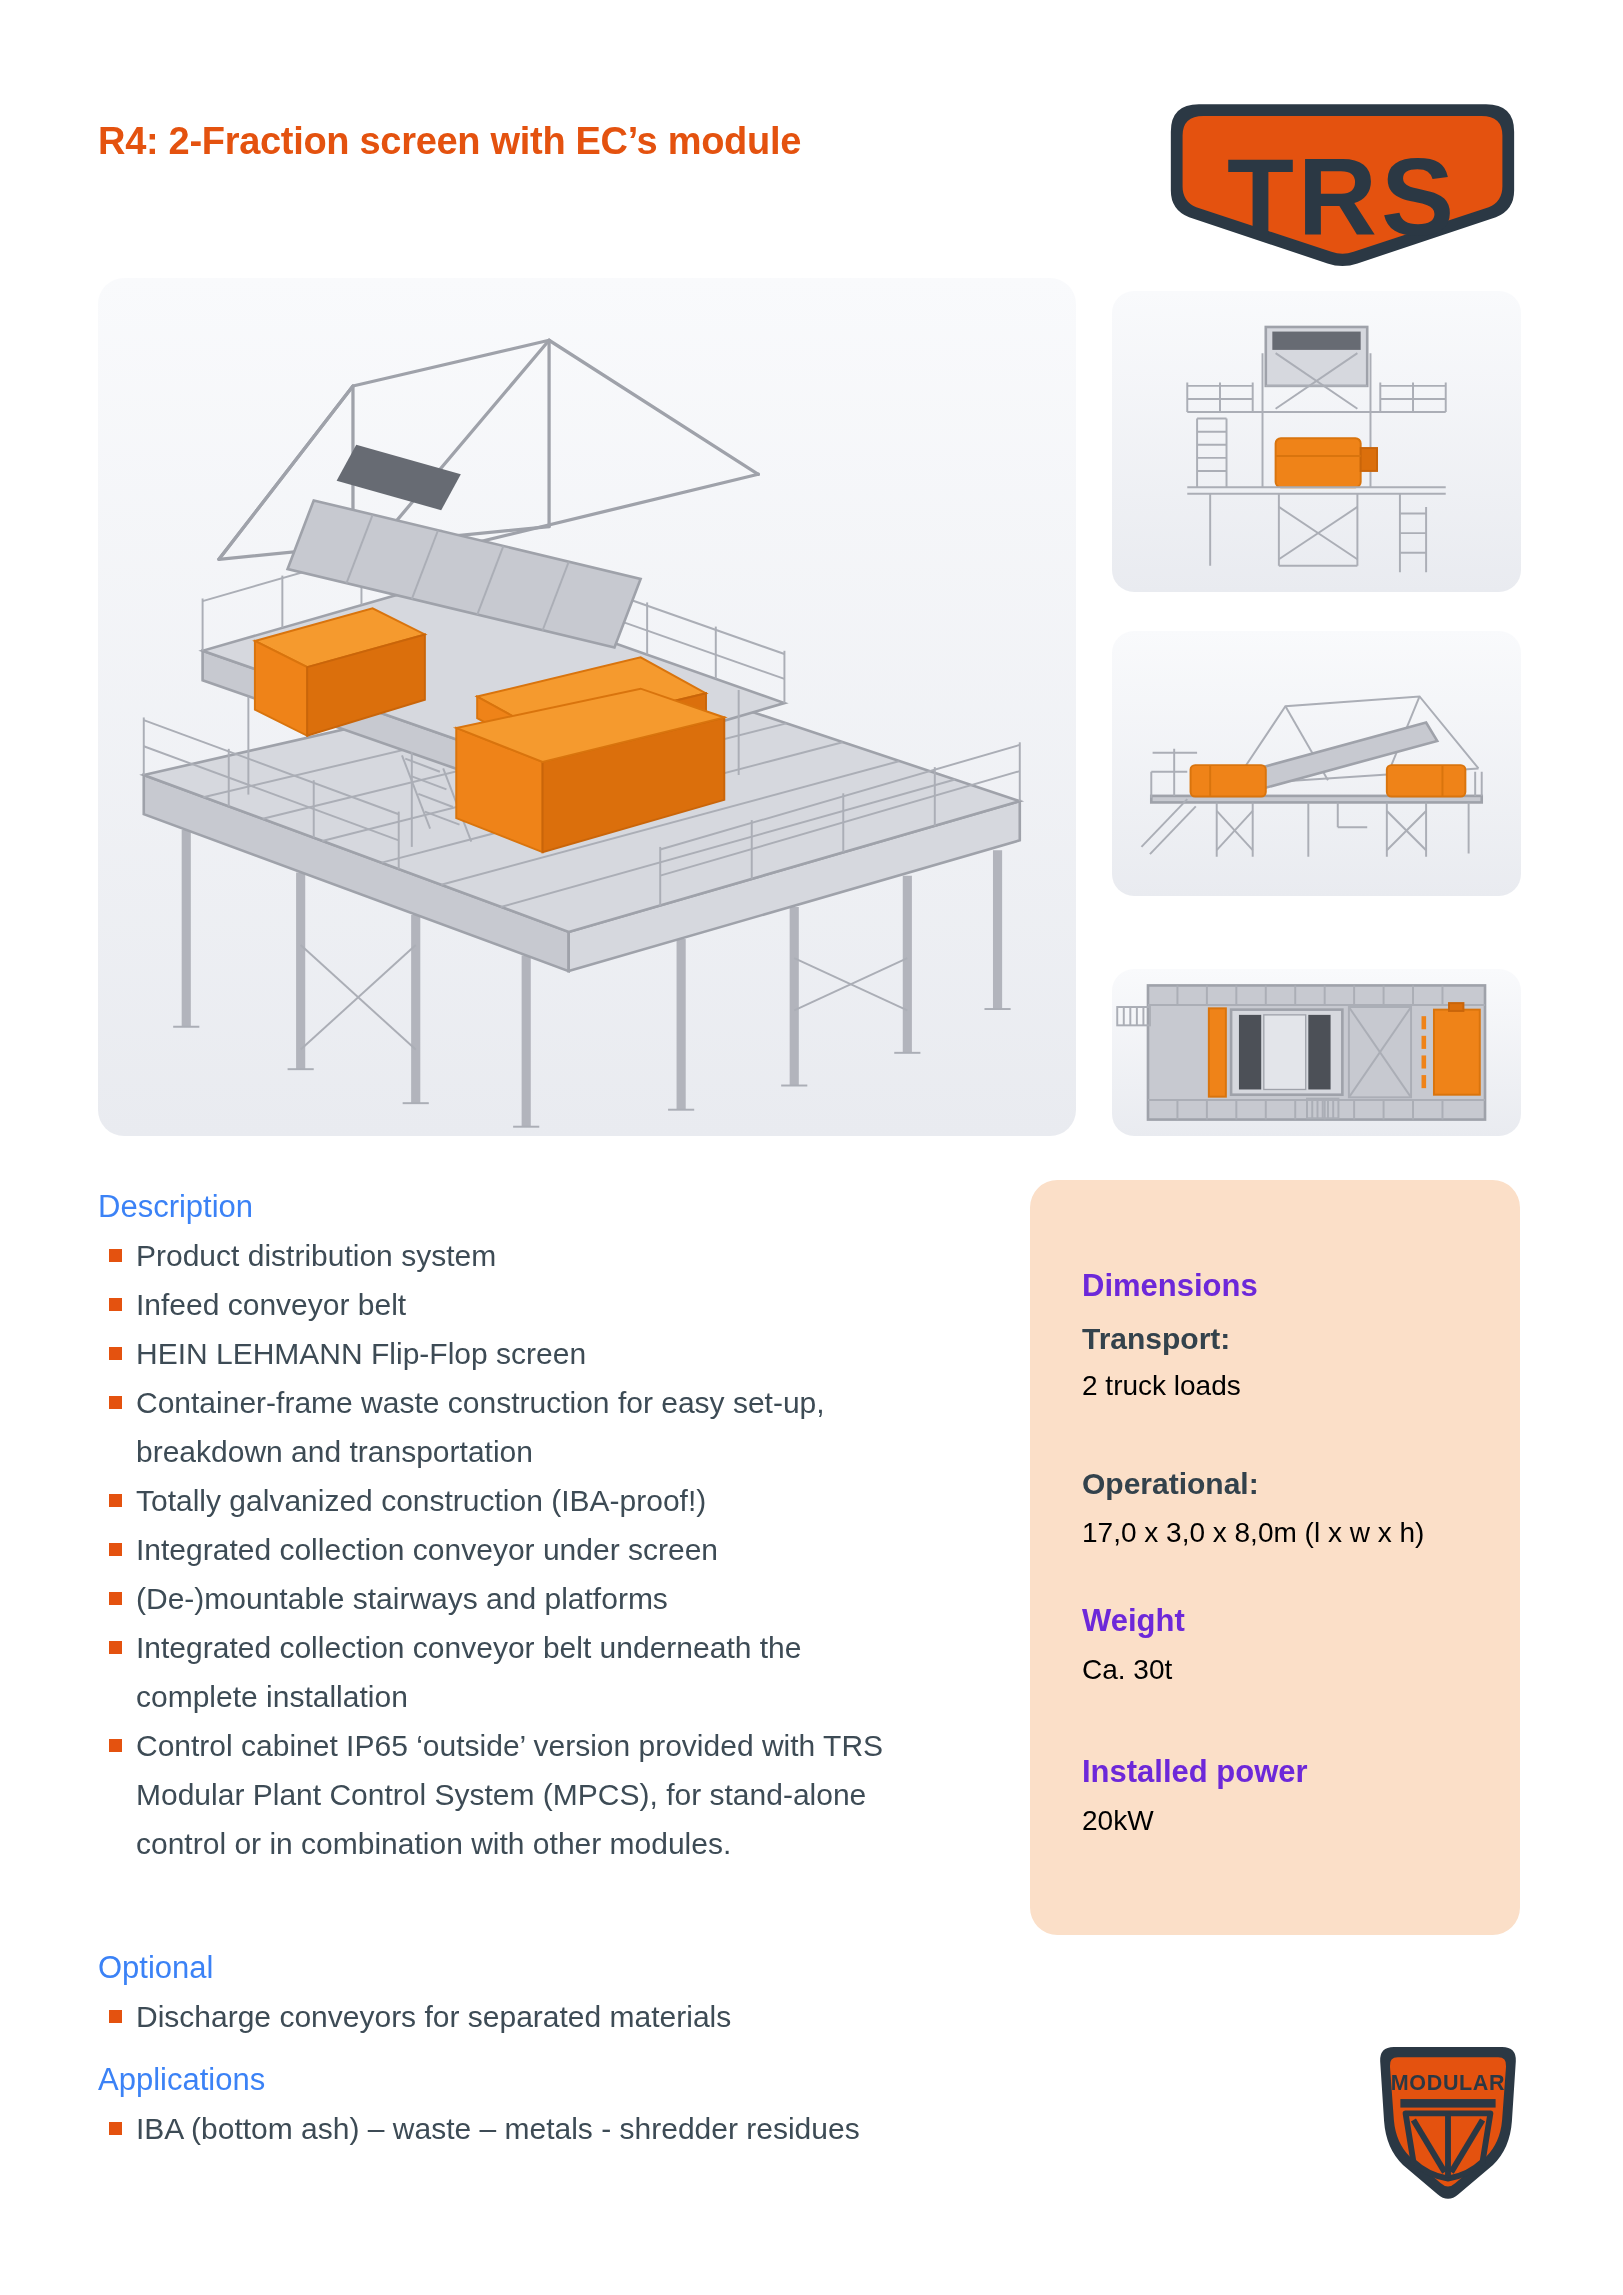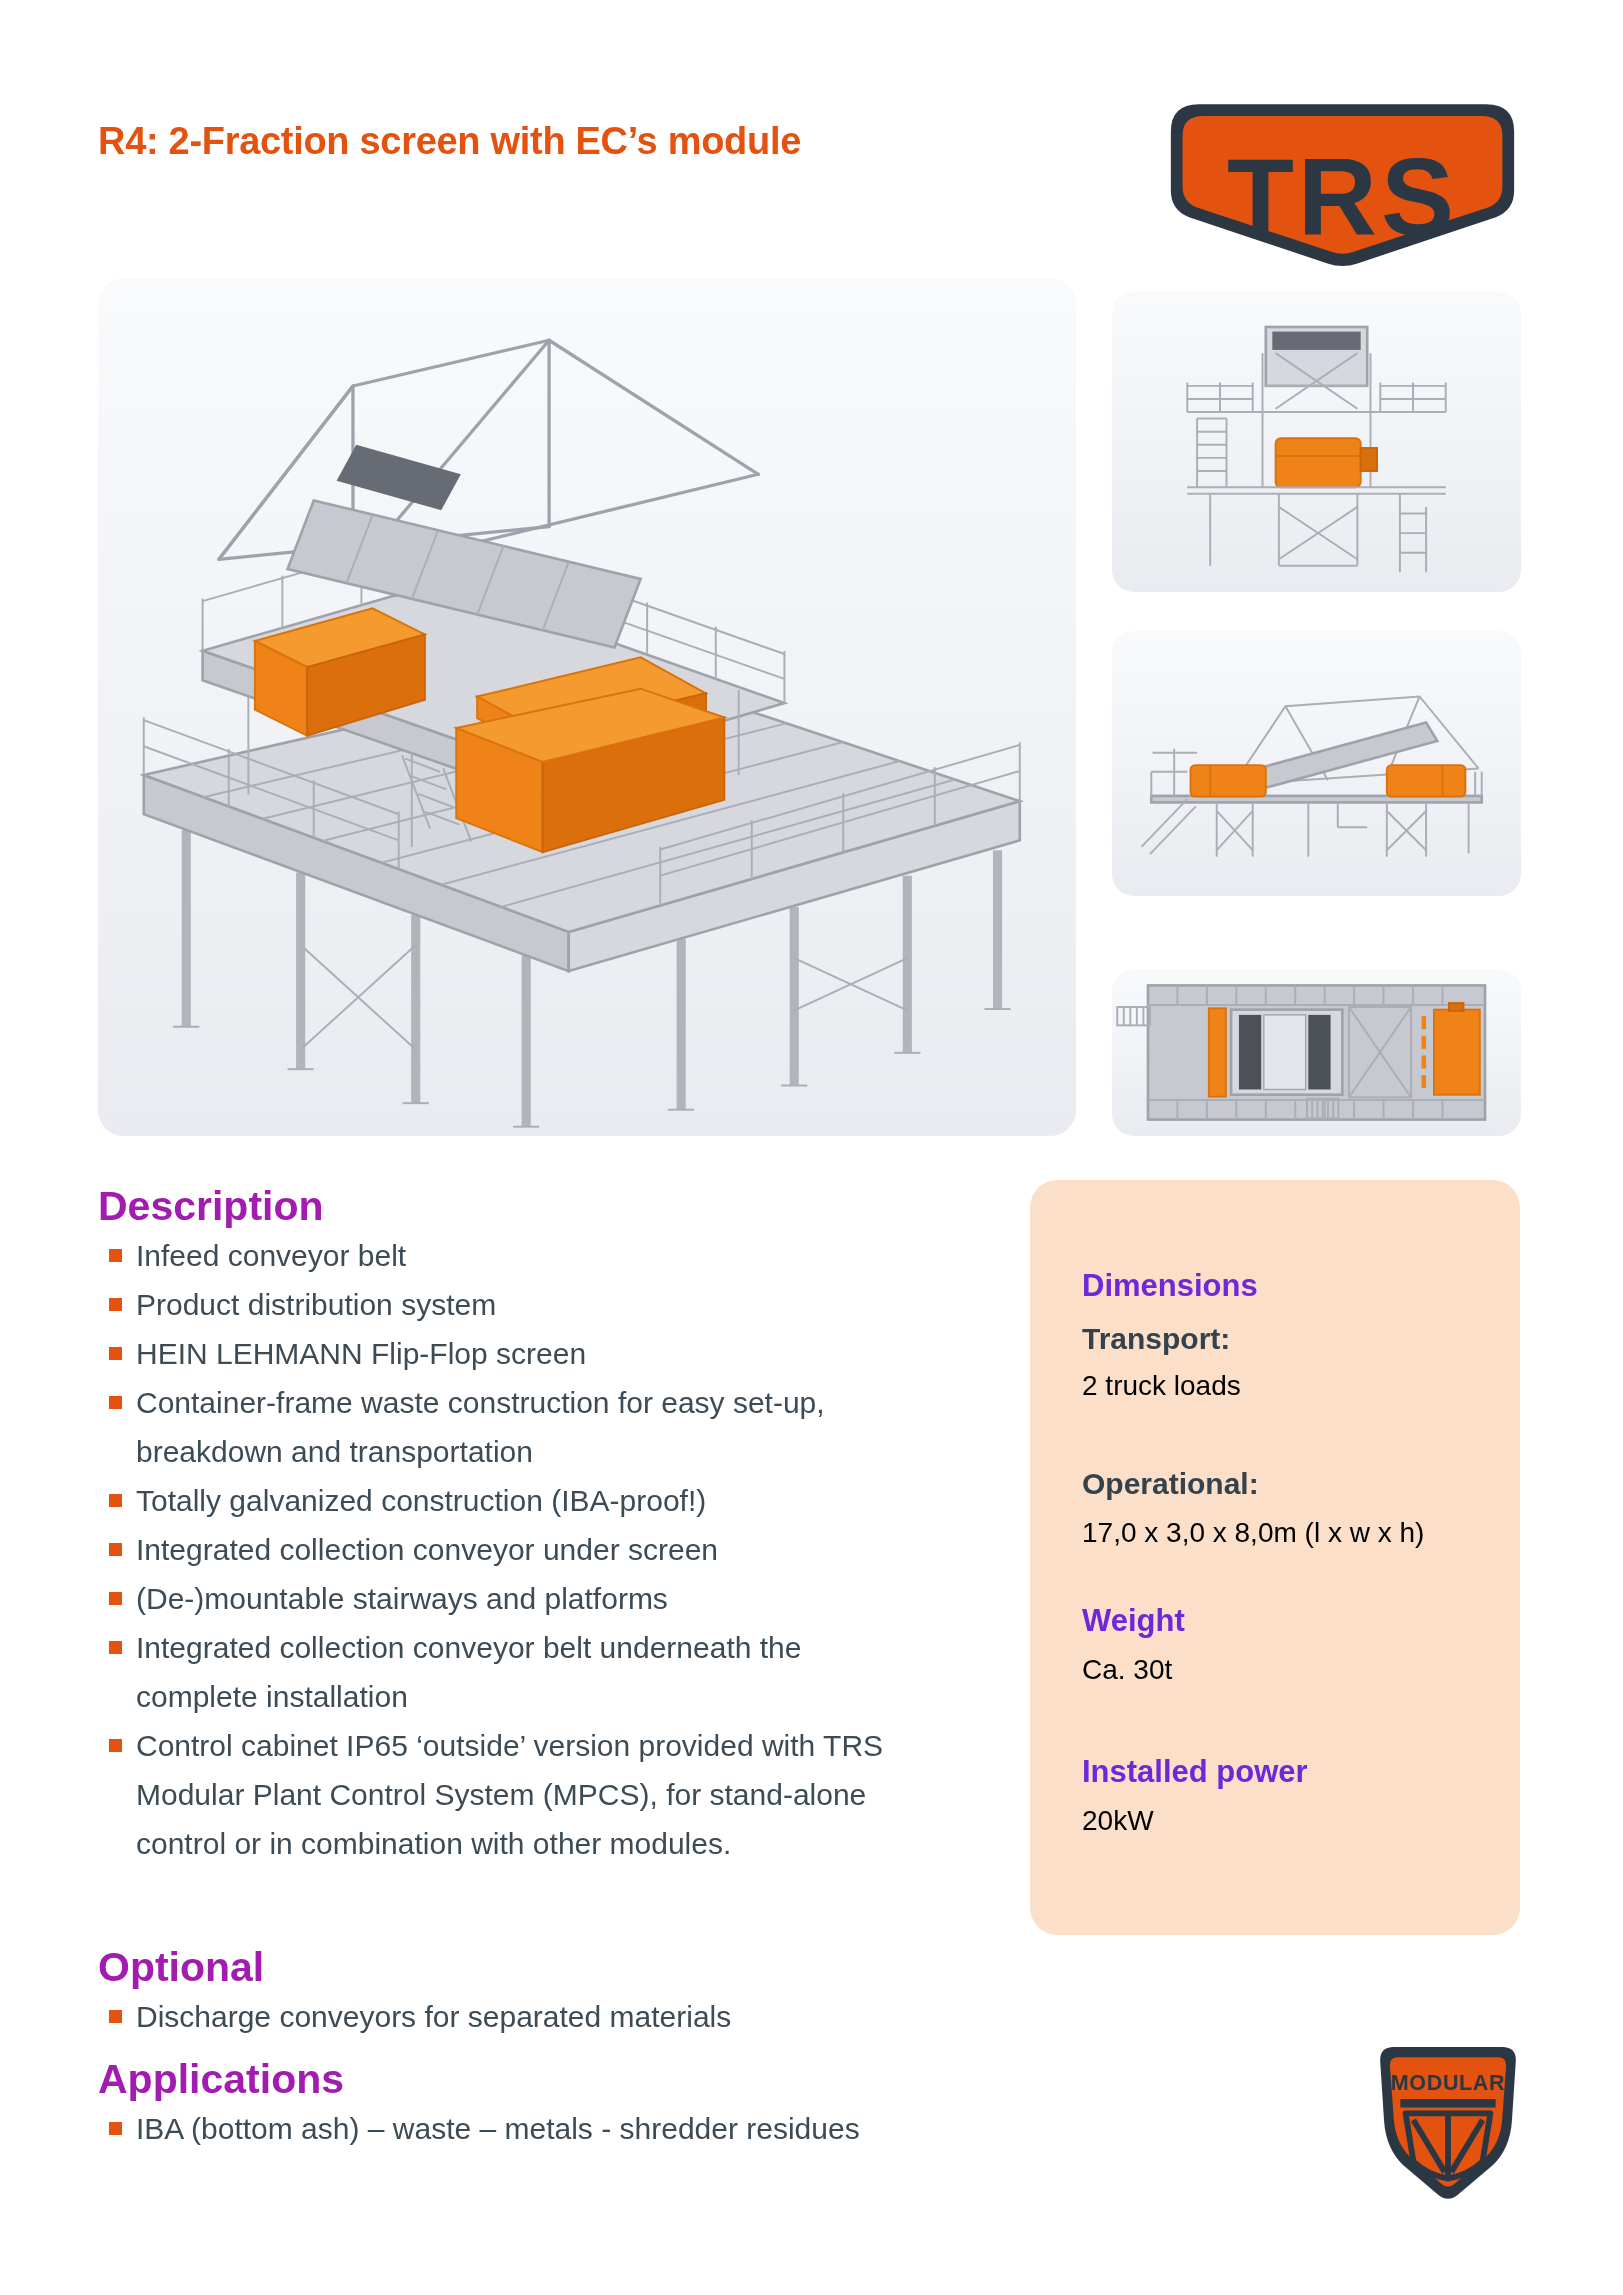--- a/index.html
+++ b/index.html
@@ -13,21 +13,21 @@
   .badge-box{position:absolute;left:1373px;top:2043px;width:150px;height:163px;}
 
   .img-box{position:absolute;background:linear-gradient(180deg,#F9FAFC 0%,#E9EBF0 100%);
            border-radius:26px;overflow:hidden;}
   .img-main {left:98px;top:278px;width:978px;height:858px;}
   .img-t1   {left:1112px;top:291px;width:409px;height:301px;border-radius:22px;}
   .img-t2   {left:1112px;top:631px;width:409px;height:265px;border-radius:22px;}
   .img-t3   {left:1112px;top:969px;width:409px;height:167px;border-radius:22px;}
   .img-box svg{display:block;width:100%;height:100%;}
 
-  .h-orange{font-size:41px;font-weight:bold;color:#a21caf;line-height:49px;}
+  .h-orange{font-size:31px;font-weight:normal;color:#3b82f6;line-height:49px;}
   .textcol{position:absolute;left:98px;width:919px;color:#3D4B55;}
   .blk-desc{top:1182px;}
   .blk-opt{top:1906px;margin-top:37px;}
   .blk-app{top:2055px;}
   ul.bullets{list-style:none;margin:0;padding:0;font-size:30px;line-height:49px;color:#3D4B55;}
   ul.bullets li{position:relative;padding-left:38px;white-space:pre-line;}
   ul.bullets li::before{content:"";position:absolute;left:10.5px;top:18.3px;width:13px;height:13px;background:#E4520F;}
 
   .spec-panel{position:absolute;left:1030px;top:1180px;width:490px;height:755px;
               background:#FBDFC8;border-radius:27.5px;}
@@ -354,22 +354,22 @@
         <line x1="322" y1="198" x2="322" y2="228"></line>
           <line x1="330" y1="198" x2="330" y2="228"></line>
         <line x1="338" y1="198" x2="338" y2="228"></line>
       </g>
     </svg>
   </div>
 
   <div class="textcol blk-desc">
     <div class="h-orange">Description</div>
     <ul class="bullets">
+      <li>Product distribution system</li>
       <li>Infeed conveyor belt</li>
-      <li>Product distribution system</li>
       <li>HEIN LEHMANN Flip-Flop screen</li>
       <li>Container-frame waste construction for easy set-up,
 breakdown and transportation</li>
       <li>Totally galvanized construction (IBA-proof!)</li>
       <li>Integrated collection conveyor under screen</li>
       <li>(De-)mountable stairways and platforms</li>
       <li>Integrated collection conveyor belt underneath the
 complete installation</li>
       <li>Control cabinet IP65 ‘outside’ version provided with TRS
 Modular Plant Control System (MPCS), for stand-alone

